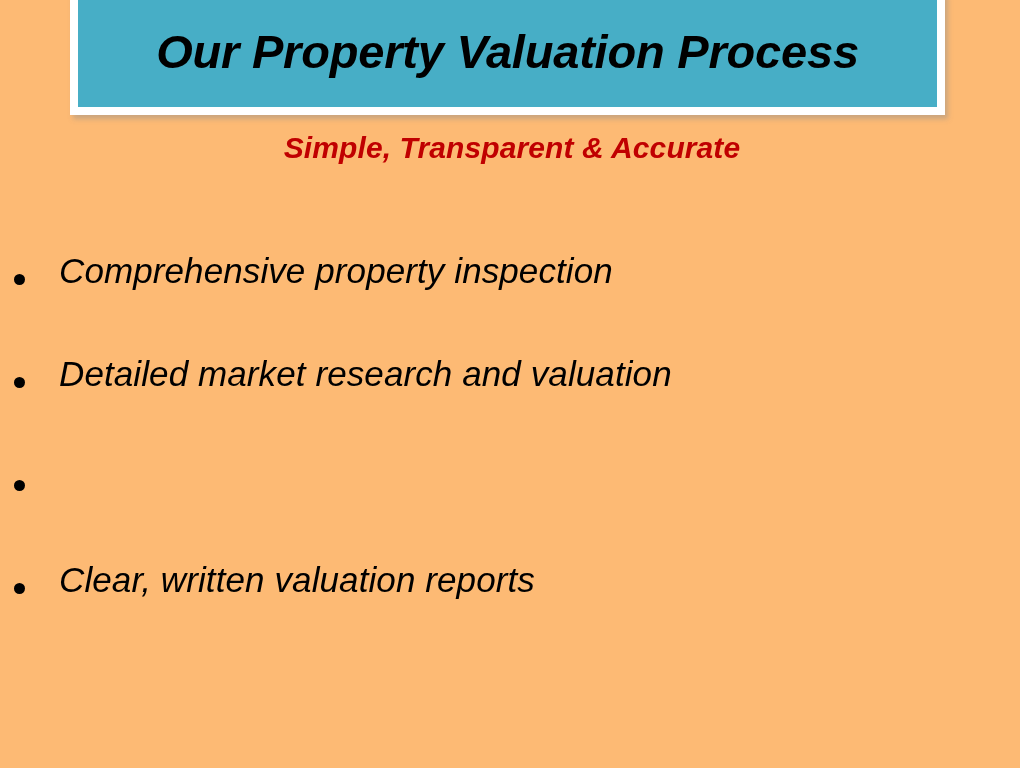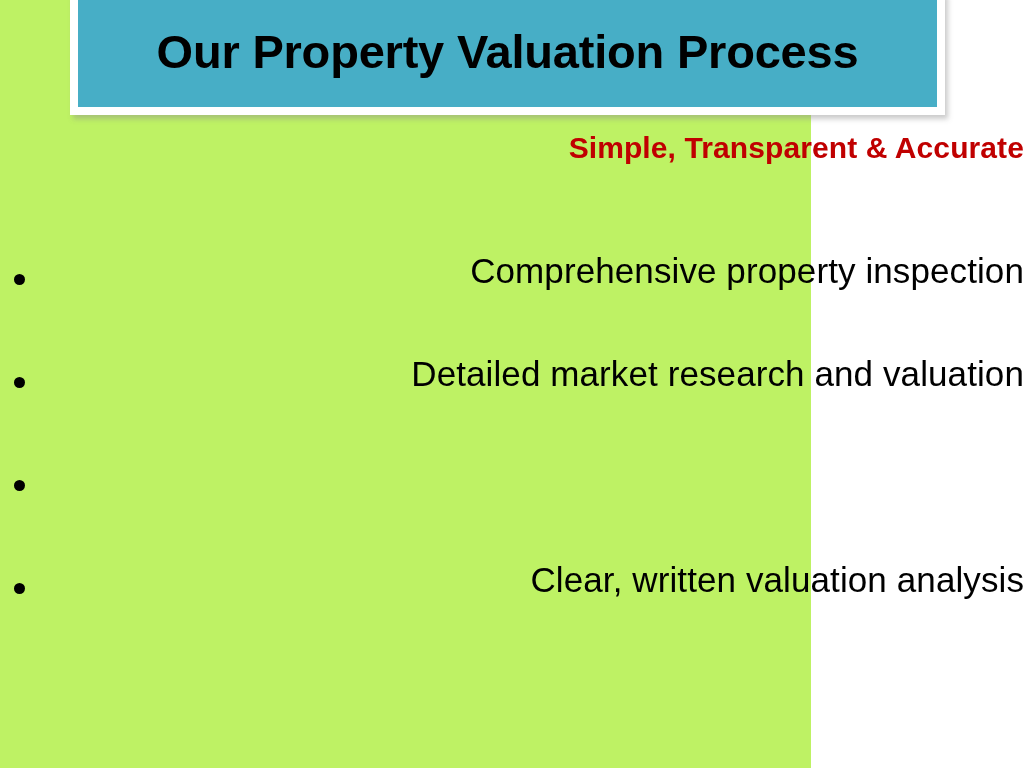--- a/index.html
+++ b/index.html
@@ -10,23 +10,24 @@
   body {
     width: 1024px;
     height: 768px;
     overflow: hidden;
     font-family: "Liberation Sans", sans-serif;
     -webkit-font-smoothing: antialiased;
   }
 
   .slide {
     position: relative;
-    width: 811px;
+    width: 1020px;
     height: 768px;
-    background: #bef264;
+    background: #fdba74;
+    font-style: italic;
   }
 
   
   .title-banner {
     position: absolute;
     left: 70px;
     top: -8px;
     width: 875px;
     height: 123px;
     background: #ffffff;
@@ -54,21 +55,21 @@
     white-space: nowrap;
     text-align: center;
   }
 
   
   .subtitle {
     position: absolute;
     left: 0;
     top: 131px;
     width: 1024px;
-    text-align: right;
+    text-align: center;
   }
   .subtitle-text {
     font-family: "Liberation Sans", sans-serif;
     font-size: 30px;
     font-weight: bold;
     color: #C00000;
     letter-spacing: 0.1px;
     white-space: nowrap;
   }
 
@@ -77,21 +78,20 @@
     position: absolute;
     left: 0;
     top: 248px;
     width: 1024px;
   }
   .bullet-row {
     position: relative;
     height: 103px;
     display: flex;
     align-items: flex-start;
-    justify-content: flex-end;
   }
   .bullet-marker {
     position: absolute;
     left: 14px;
     top: 26px;
     width: 11px;
     height: 11px;
     border-radius: 50%;
     background: #000000;
   }
@@ -132,18 +132,18 @@
       <span class="bullet-marker"></span>
       <span class="bullet-text">Detailed market research and valuation</span>
     </div>
 
     <div class="bullet-row">
       <span class="bullet-marker"></span>
     </div>
 
     <div class="bullet-row">
       <span class="bullet-marker"></span>
-      <span class="bullet-text">Clear, written valuation analysis</span>
+      <span class="bullet-text">Clear, written valuation reports</span>
     </div>
 
   </div>
 
 </div>
 
 </body></html>

